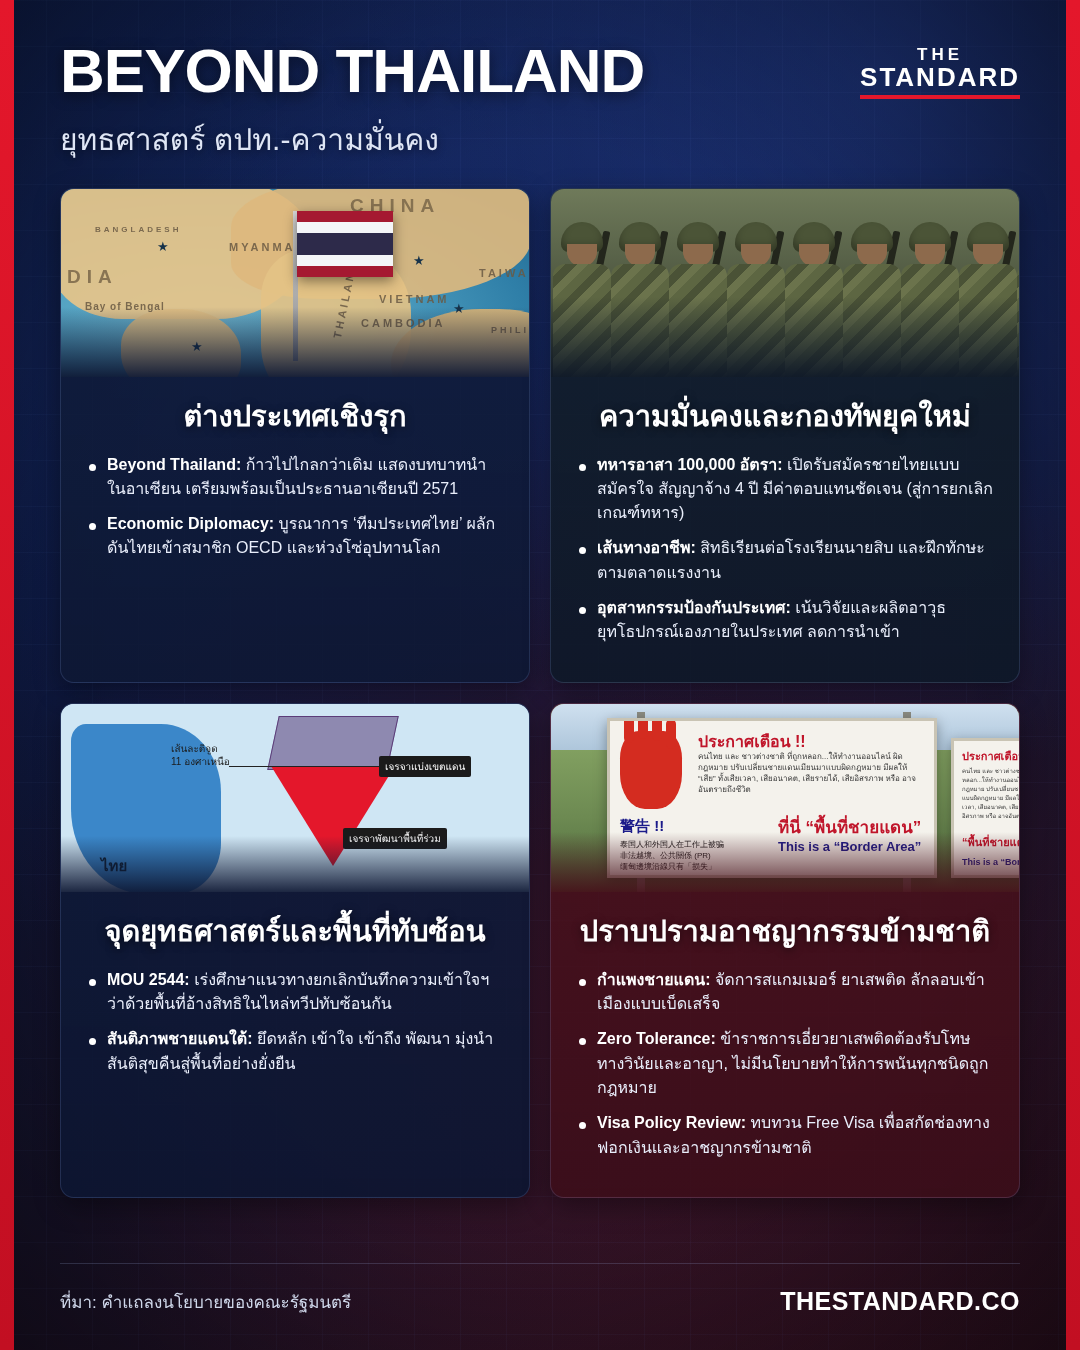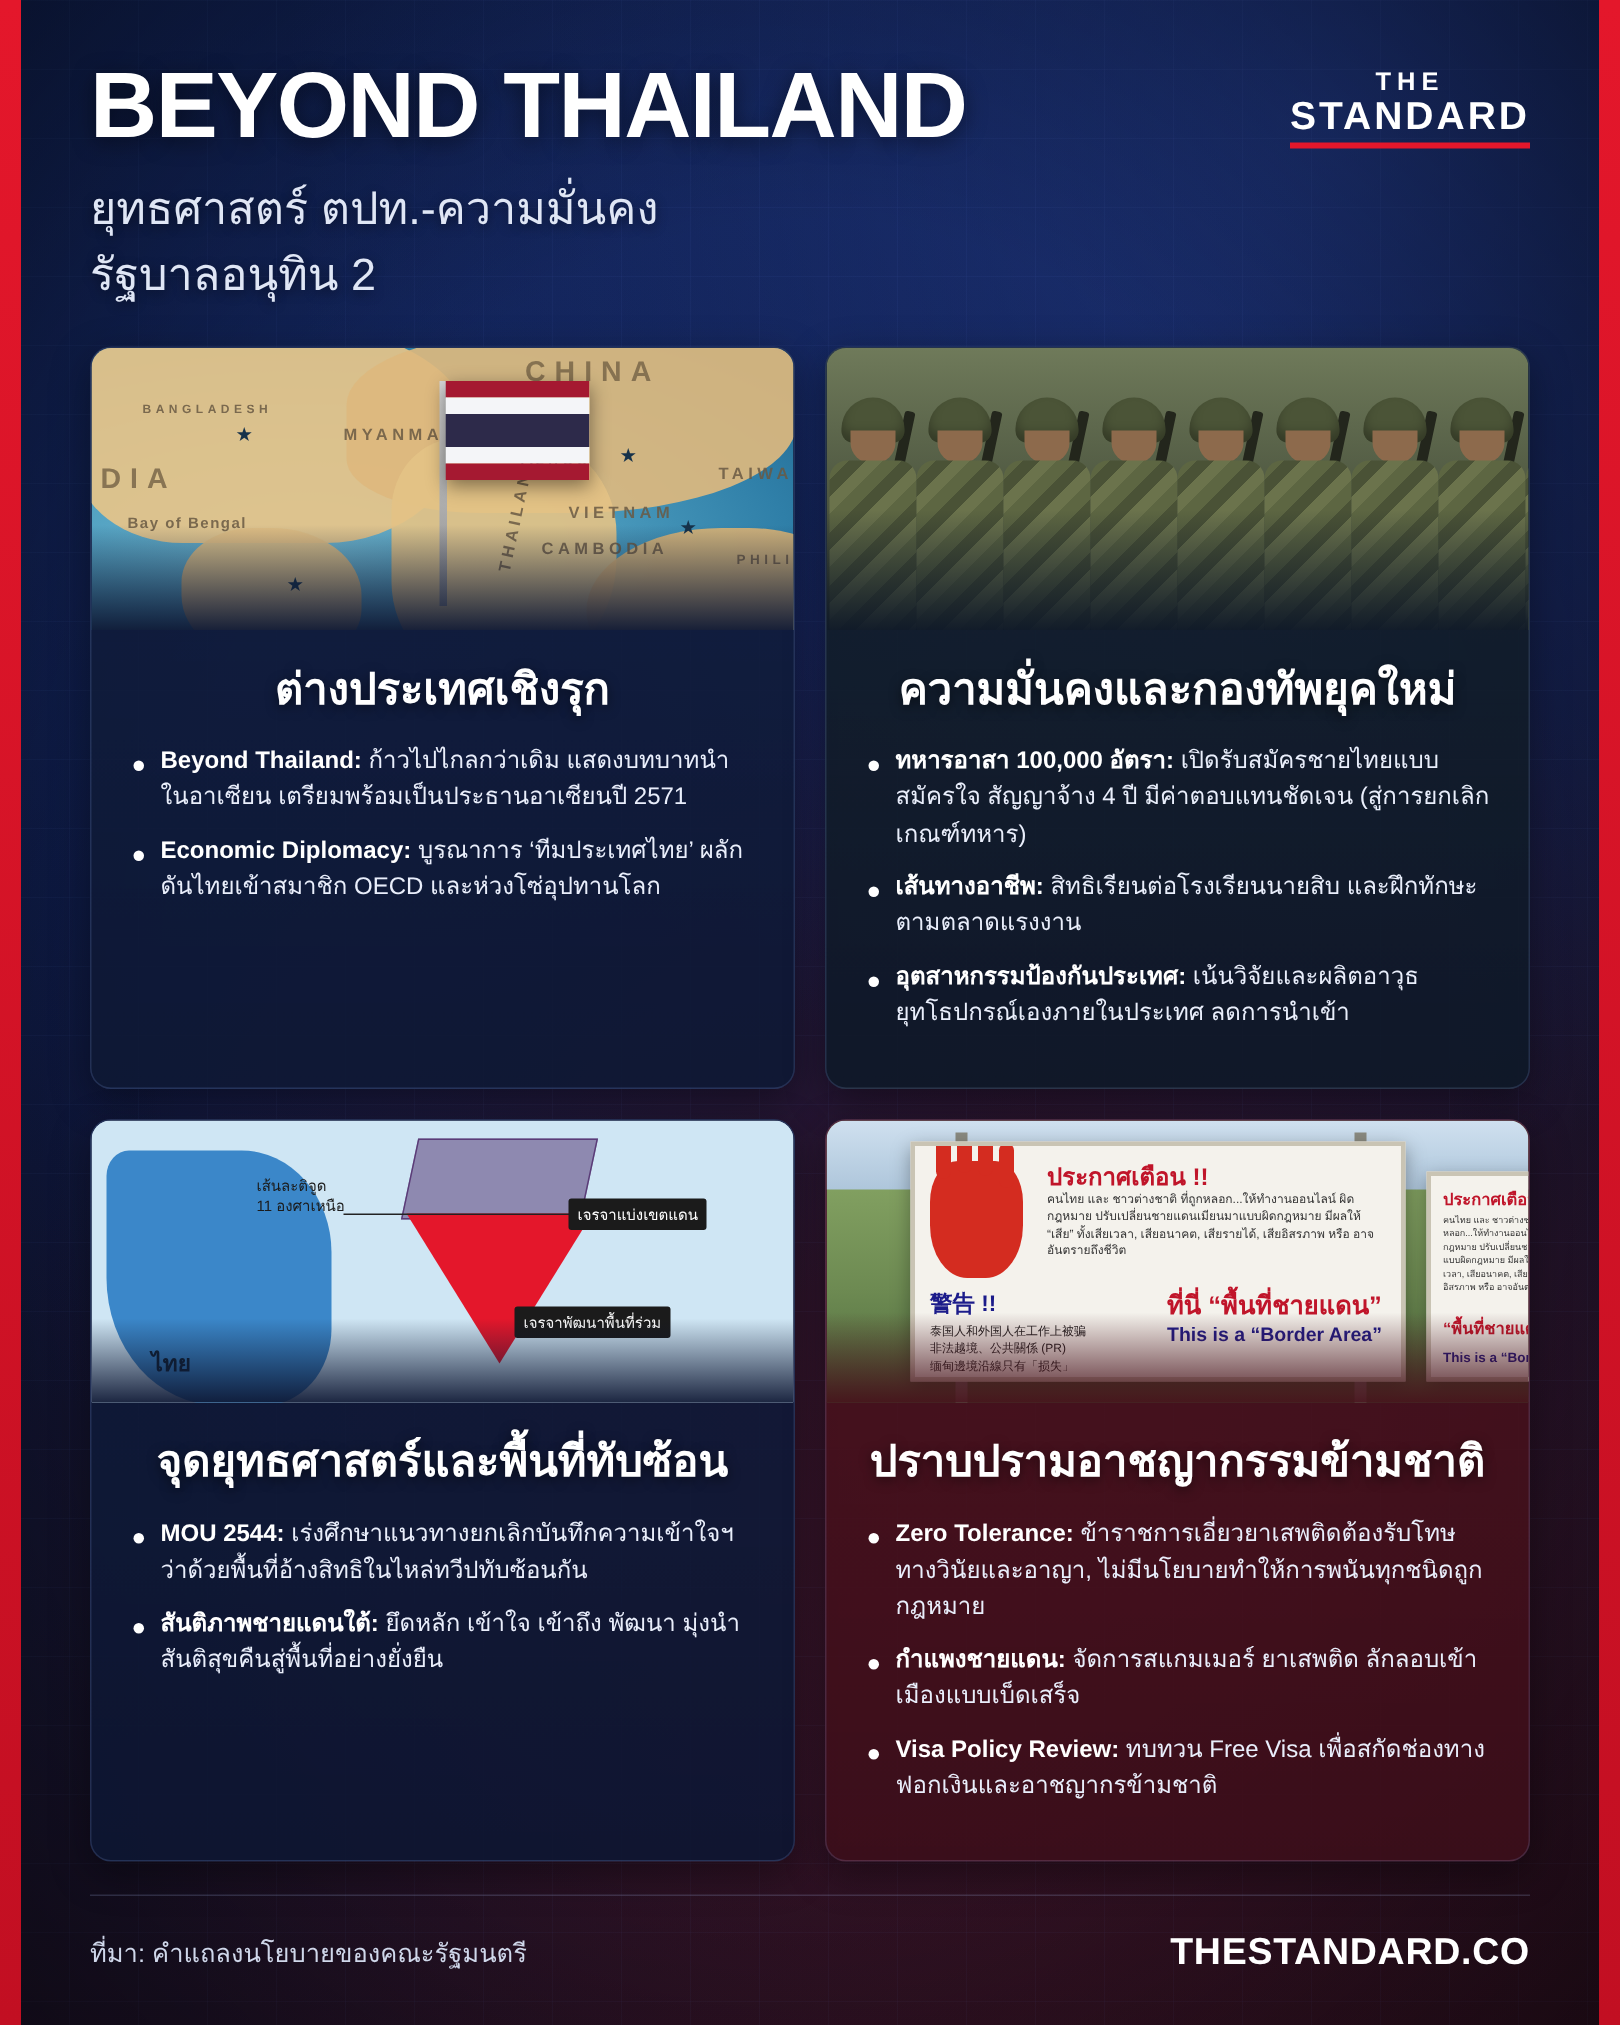--- a/index.html
+++ b/index.html
@@ -289,21 +289,20 @@
   <div class="header">
     <div class="title-row">
       <div class="main-title">BEYOND THAILAND</div>
       <div class="logo">
         <div class="l1">THE</div>
         <div class="l2">STANDARD</div>
       </div>
     </div>
     <div class="subtitle">
       <div>ยุทธศาสตร์ ตปท.-ความมั่นคง</div>
-      <div>รัฐบาลอนุทิน 2</div>
     </div>
   </div>
 
   <div class="grid">
 
     <div class="card c1">
       <div class="card-img">
         <div class="map-bg"></div>
         <div class="map-land land-a"></div>
         <div class="map-land land-b"></div>
@@ -458,22 +457,22 @@
             <div class="side-lines">คนไทย และ ชาวต่างชาติ ที่ถูกหลอก...ให้ทำงานออนไลน์ ผิดกฎหมาย ปรับเปลี่ยนชายแดนเมียนมาแบบผิดกฎหมาย มีผลให้ “เสีย” ทั้งเสียเวลา, เสียอนาคต, เสียรายได้, เสียอิสรภาพ หรือ อาจอันตรายถึงชีวิต</div>
             <div class="side-border">“พื้นที่ชายแดน”</div>
             <div class="side-border-en">This is a “Bor...</div>
           </div>
         </div>
         <div class="signs-fade"></div>
       </div>
       <div class="card-body">
         <div class="card-title">ปราบปรามอาชญากรรมข้ามชาติ</div>
         <ul class="points">
+          <li><b>กำแพงชายแดน:</b><span> จัดการสแกมเมอร์ ยาเสพติด ลักลอบเข้าเมืองแบบเบ็ดเสร็จ</span></li>
           <li><b>Zero Tolerance:</b><span> ข้าราชการเอี่ยวยาเสพติดต้องรับโทษทางวินัยและอาญา, ไม่มีนโยบายทำให้การพนันทุกชนิดถูกกฎหมาย</span></li>
-          <li><b>กำแพงชายแดน:</b><span> จัดการสแกมเมอร์ ยาเสพติด ลักลอบเข้าเมืองแบบเบ็ดเสร็จ</span></li>
           <li><b>Visa Policy Review:</b><span> ทบทวน Free Visa เพื่อสกัดช่องทางฟอกเงินและอาชญากรข้ามชาติ</span></li>
         </ul>
       </div>
     </div>
 
   </div>
 
   <div class="footer-line"></div>
   <div class="footer">
     <div class="source">ที่มา: คำแถลงนโยบายของคณะรัฐมนตรี</div>

